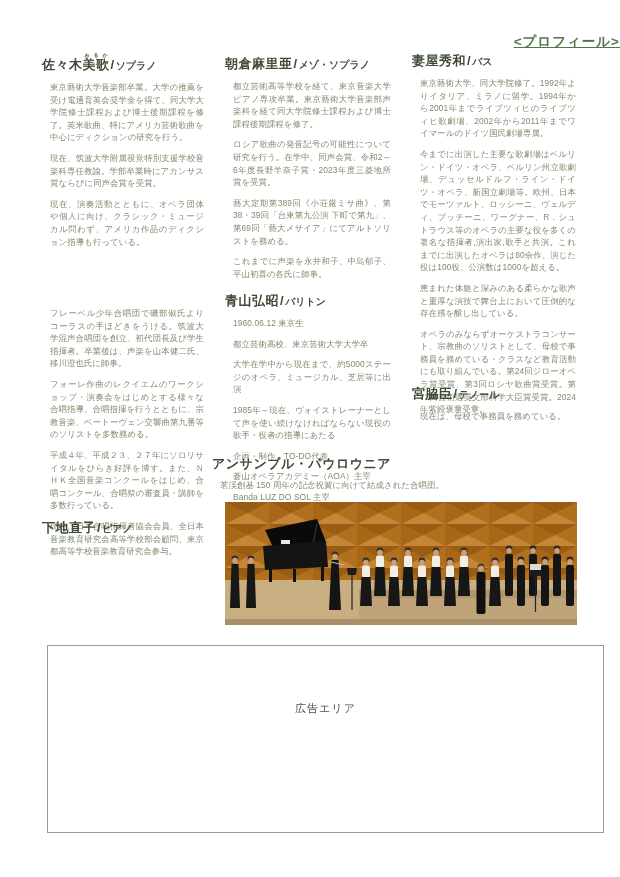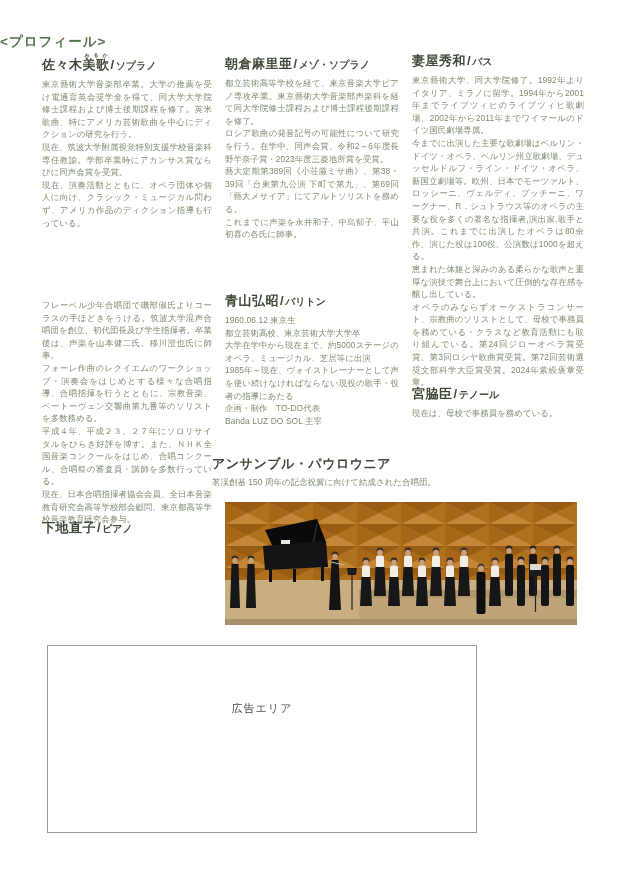--- a/index.html
+++ b/index.html
@@ -2,41 +2,41 @@
 <html lang="ja"><head>
 <meta charset="utf-8">
 <style>
   html,body{margin:0;padding:0;}
   body{
     width:620px;height:877px;position:relative;background:#ffffff;
     font-family:"Liberation Sans","DejaVu Sans",sans-serif;
     overflow:hidden;
   }
   .title{
-    position:absolute;top:33px;left:0;width:620px;text-align:left;
-    font-size:13.5px;font-weight:bold;color:#52744a;letter-spacing:1px;
+    position:absolute;top:33px;left:0;width:620px;text-align:right;
+    font-size:13.5px;font-weight:bold;color:#52744a;letter-spacing:1px;text-decoration:underline;
   }
   .sec{position:absolute;}
   .hd{
     margin:0 0 5px 0;color:#3f4937;font-size:13px;font-weight:bold;
     letter-spacing:0.5px;line-height:15px;white-space:nowrap;
   }
   .hd .slash{font-weight:bold;margin:0 1px;}
   .hd .part{font-size:10px;letter-spacing:0;}
   ruby rt{font-size:5px;color:#3f4937;letter-spacing:0;}
   p.bd{
-    margin:0;font-size:8.4px;line-height:12.6px;color:#7d8b6e;
+    margin:8px;font-size:8.4px;line-height:12.6px;color:#7d8b6e;
     text-align:justify;letter-spacing:0.1px;
   }
   .photo{
     position:absolute;left:225px;top:502px;width:352px;height:123px;
     overflow:hidden;background:#b0701e;
   }
   .adbox{
-    position:absolute;left:47px;top:645px;width:430px;height:188px;
+    position:absolute;left:47px;top:645px;width:557px;height:188px;
     border:1px solid #9a9a9a;box-sizing:border-box;
     display:flex;justify-content:center;align-items:flex-start;text-align:right;
   }
   .adlabel{
     margin-top:55px;font-size:11px;color:#4c4c4c;letter-spacing:1px;
   }
 </style>
 </head>
 <body>
 
@@ -68,20 +68,21 @@
   <p class="bd">これまでに声楽を永井和子、中島郁子、平山初喜の各氏に師事。</p>
 </section>
 
 <section class="sec" style="left:225px;top:293px;width:174px">
   <h2 class="hd"><span class="nm">青山弘昭</span><span class="slash">/</span><span class="part">バリトン</span></h2>
   <p class="bd">1960.06.12 東京生</p>
   <p class="bd">都立芸術高校、東京芸術大学大学卒</p>
   <p class="bd">大学在学中から現在まで、約5000ステージのオペラ、ミュージカル、芝居等に出演</p>
   <p class="bd">1985年～現在、ヴォイストレーナーとして声を使い続けなければならない現役の歌手・役者の指導にあたる</p>
   <p class="bd">企画・制作　TO-DO代表</p>
+  <p class="bd">蒼山オペラアカデミー（AOA）主宰</p>
   <p class="bd">Banda LUZ DO SOL 主宰</p>
 </section>
 
 <section class="sec" style="left:212px;top:456px;width:352px">
   <h2 class="hd"><span class="nm">アンサンブル・パウロウニア</span></h2>
   <p class="bd">茗渓創基 150 周年の記念祝賀に向けて結成された合唱団。</p>
 </section>
 
 <section class="sec" style="left:412px;top:53px;width:172px">
   <h2 class="hd"><span class="nm">妻屋秀和</span><span class="slash">/</span><span class="part">バス</span></h2>

